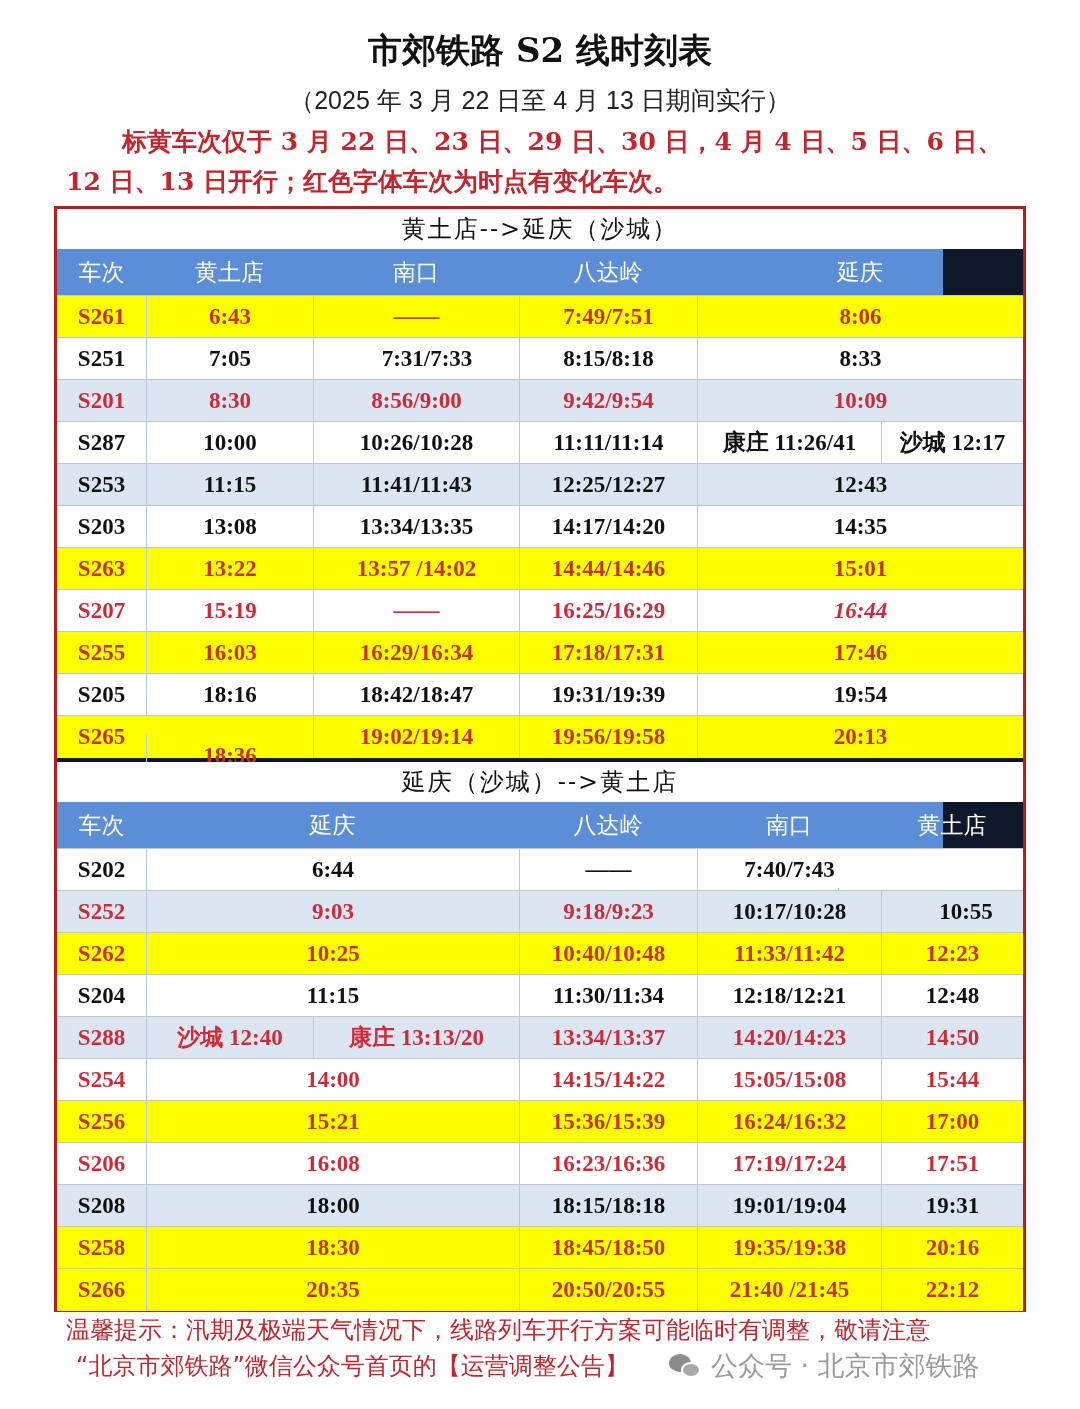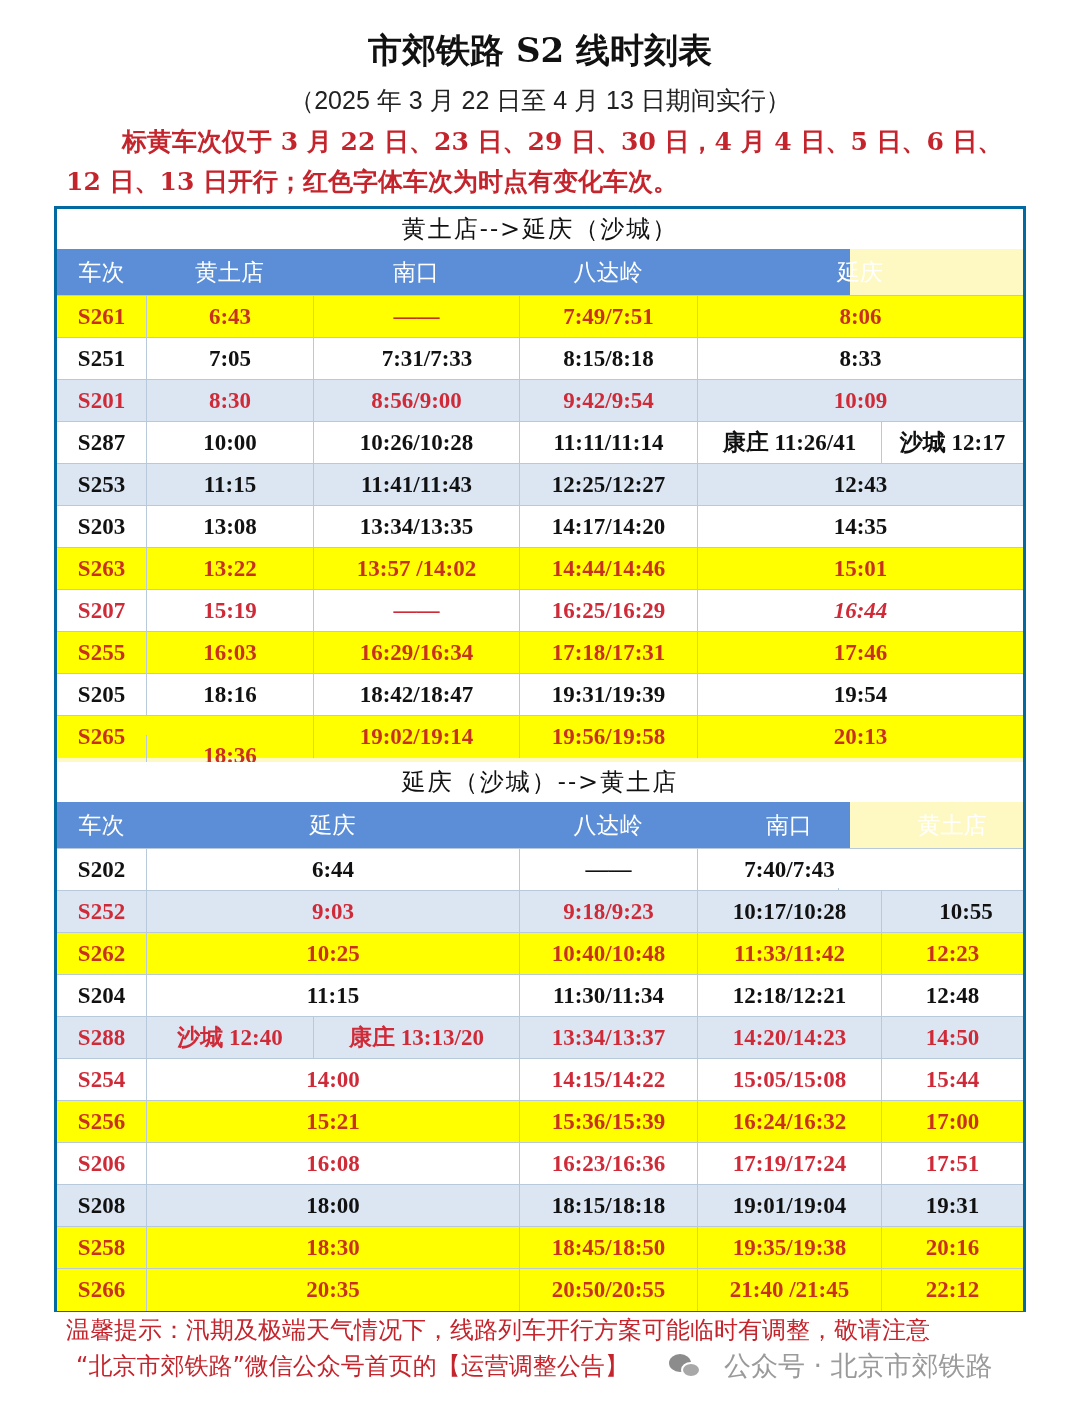--- a/index.html
+++ b/index.html
@@ -8,43 +8,43 @@
 
   .title { position: absolute; top: 28px; left: 0; width: 1080px; text-align: center;
     font-size: 34px; font-weight: bold; letter-spacing: 0px; color: #111;
     font-family: "DejaVu Serif", "Liberation Serif", serif; }
   .subtitle { position: absolute; top: 84px; left: 0; width: 1080px; text-align: center;
     font-size: 25px; color: #222; font-family: "Liberation Sans", "DejaVu Sans", sans-serif; }
   .notice { position: absolute; left: 66px; top: 122px; width: 970px; font-size: 25px; line-height: 40px;
     color: #c4242c; font-weight: bold; font-family: "DejaVu Serif", "Liberation Serif", serif; text-indent: 56px; }
 
   .table { position: absolute; left: 54px; top: 206px; width: 972px; height: 1106px;
-    border: 3px solid #0369a1; background: #fef9c3; }
+    border: 3px solid #b91c1c; background: #0f172a; }
   .sec-title { position: absolute; left: 0; width: 966px; height: 40px; background: #fff;
     text-align: center; line-height: 40px; font-size: 24px; color: #111;
     font-family: "DejaVu Serif", "Liberation Serif", serif; letter-spacing: 2px; }
-  .hdr { position: absolute; left: 0; width: 793px; height: 46px; background: #5b8ed6; }
+  .hdr { position: absolute; left: 0; width: 886px; height: 46px; background: #5b8ed6; }
   .hdr .c { color: #ffffff; font-family: "Liberation Sans", "DejaVu Sans", sans-serif; font-weight: normal; font-size: 23px; }
   .row { position: absolute; left: 0; width: 966px; height: 42px; border-top: 1px solid #b9c9dc; }
   .row.white { background: #ffffff; }
   .row.blue { background: #dce6f2; }
   .row.yellow { background: #ffff00; }
   .c { position: absolute; top: 0; height: 100%; display: flex; align-items: center; justify-content: center;
     font-size: 23px; font-weight: bold; border-left: 1px solid #b9c9dc; white-space: nowrap;
     font-family: "Liberation Serif", "DejaVu Serif", serif; }
   .c.first { border-left: none; }
   .hdr .c { border-left: none; }
   .row.black .c { color: #111111; }
   .row.red .c { color: #cf2a38; }
   .row.yellow.red .c { color: #c8321c; }
 
   .footer { position: absolute; left: 66px; top: 1312px; width: 1010px; font-size: 24px; line-height: 36px;
     color: #c4242c; font-family: "DejaVu Sans", "Liberation Sans", sans-serif; }
   .footer .line2 { padding-left: 10px; display: flex; align-items: center; }
-  .watermark { display: inline-flex; align-items: center; margin-left: 40px; color: #9a9a9a; font-size: 27px; gap: 13px; }
+  .watermark { display: inline-flex; align-items: center; margin-left: 40px; color: #9a9a9a; font-size: 27px; }
   .wx-icon { width: 34px; height: 28px; position: relative; margin-right: 8px; }
   .wx-icon .b1 { position: absolute; left: 0; top: 2px; width: 22px; height: 18px; border-radius: 50%; background: #8c8c8c; }
   .wx-icon .b2 { position: absolute; left: 12px; top: 10px; width: 20px; height: 16px; border-radius: 50%; background: #a8a8a8; border: 2px solid #fff; }
 </style>
 </head>
 <body>
 
 <div class="title">市郊铁路 S2 线时刻表</div>
 <div class="subtitle">（2025 年 3 月 22 日至 4 月 13 日期间实行）</div>
 <div class="notice">标黄车次仅于 3 月 22 日、23 日、29 日、30 日，4 月 4 日、5 日、6 日、12 日、13 日开行；红色字体车次为时点有变化车次。</div>

